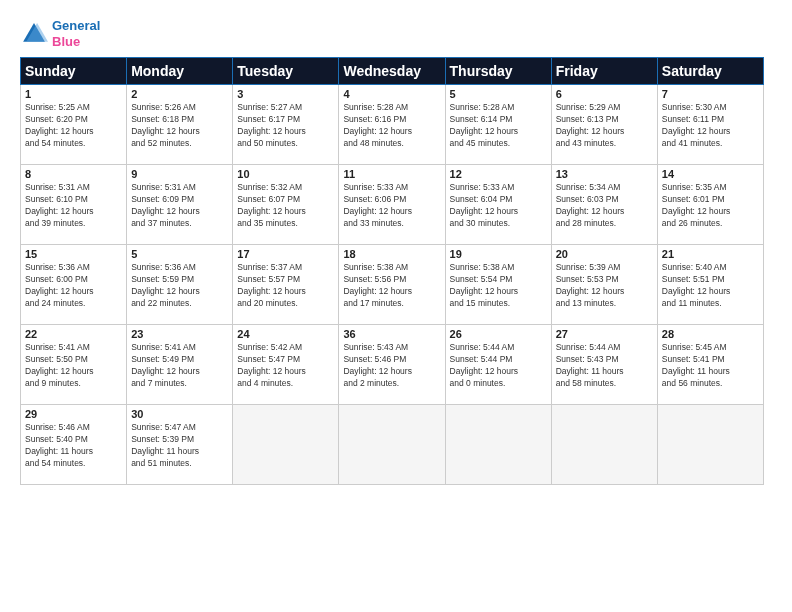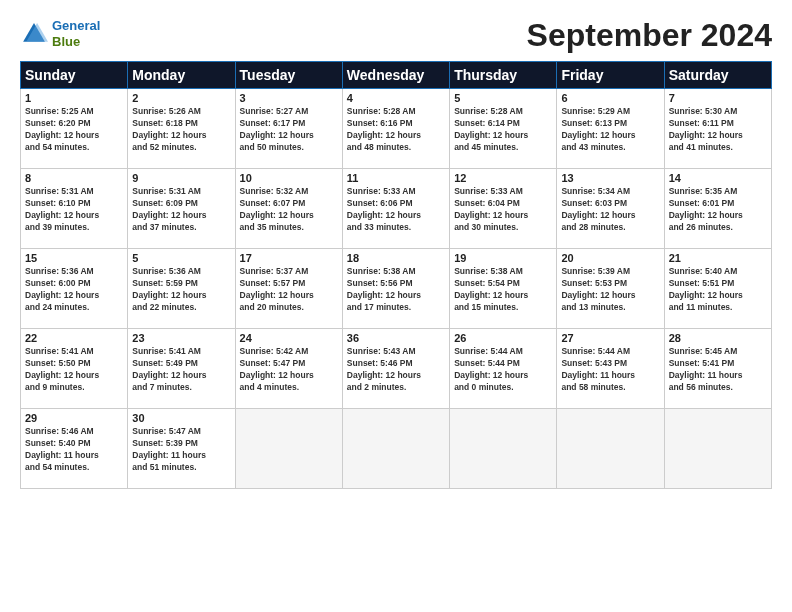--- a/index.html
+++ b/index.html
@@ -6,21 +6,21 @@
     body {
       font-family: Arial, sans-serif;
       background: #fff;
       width: 792px;
       height: 612px;
       overflow: hidden;
     }
     .page {
       width: 792px;
       height: 612px;
-      padding: 18px 20px 10px 20px;
+      padding: 18px 28px 10px 20px;
       background: #fff;
     }
     .header {
       display: flex;
       justify-content: space-between;
       align-items: flex-start;
       margin-bottom: 8px;
     }
     .logo {
       display: flex;
@@ -84,43 +84,41 @@
       font-size: 11px;
       font-weight: bold;
       color: #222;
       display: block;
       margin-bottom: 2px;
     }
     .day-info {
       font-size: 8.5px;
       line-height: 1.4;
       color: #333;
-      font-weight: bold;
     }
     .row-shaded td {
       background: #f0f0f0;
     }
   </style>
 </head>
 <body>
 
 <div class="page">
   <div class="header">
     <div class="logo">
       <svg class="logo-icon" viewBox="0 0 36 36">
         <polygon points="18,4 32,28 4,28" fill="#1a6eb5"></polygon>
         <polygon points="22,4 36,28 8,28" fill="#5ba3e0" opacity="0.5"></polygon>
       </svg>
       <div class="logo-text">
         <span>General</span><br>
-        <span style="color:#4d7c0f;">Blue</span>
+        <span style="color:#ec4899;">Blue</span>
       </div>
     </div>
     <div class="title-block">
-      <div class="month-title">September 2024</div>
     </div>
   </div>
 
   <table class="calendar">
     <thead>
       <tr>
         <th>Sunday</th>
         <th>Monday</th>
         <th>Tuesday</th>
         <th>Wednesday</th>

